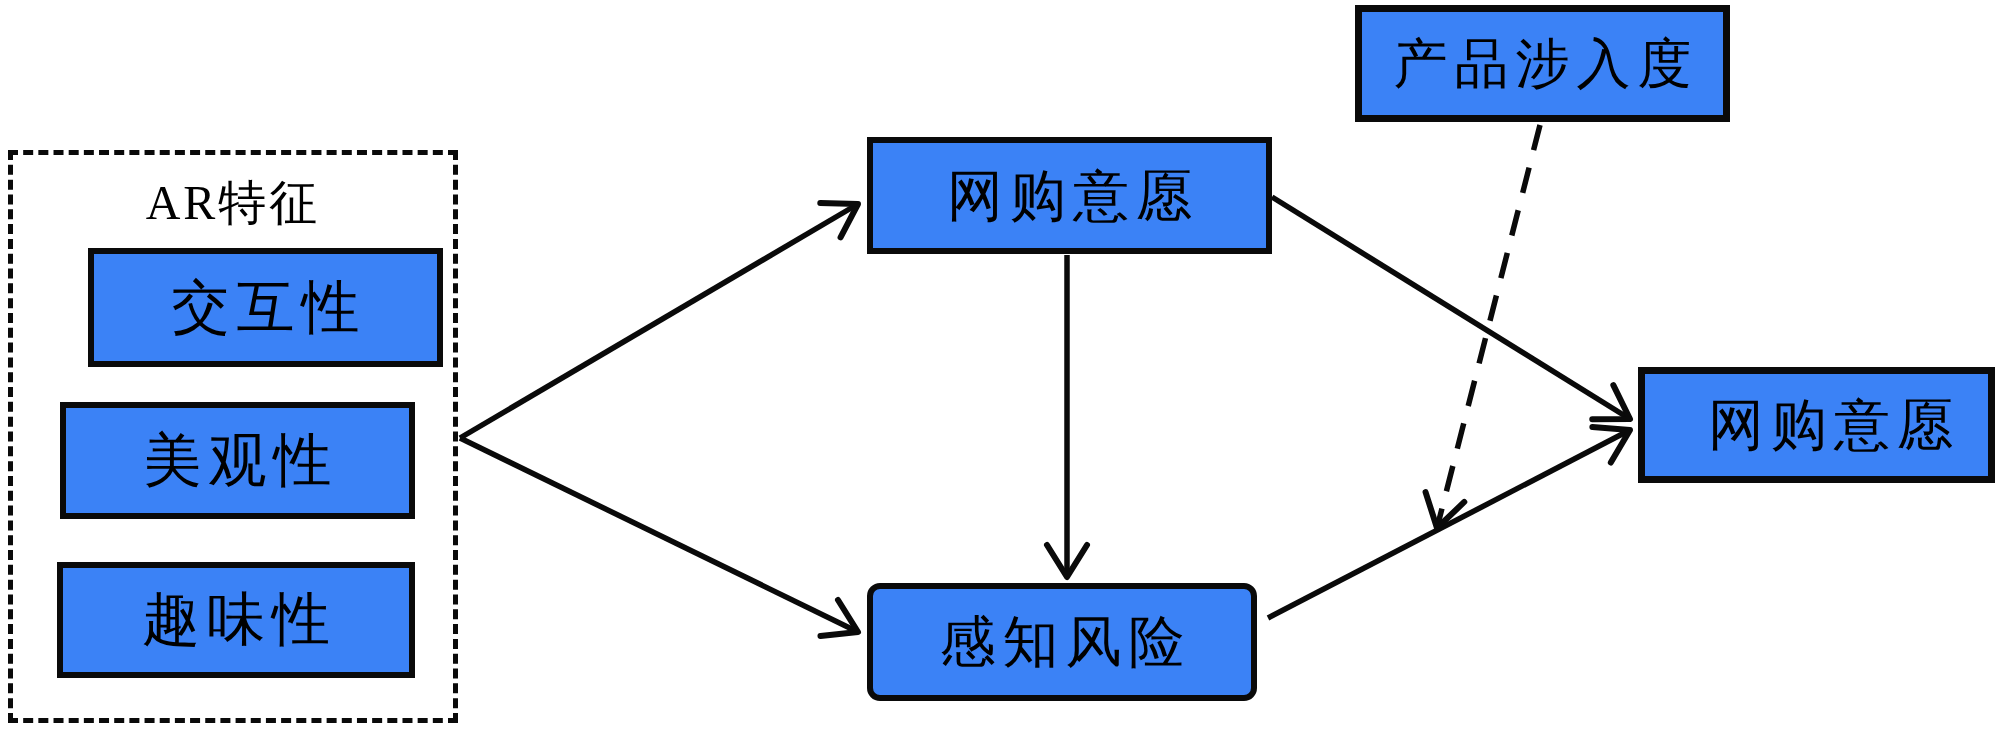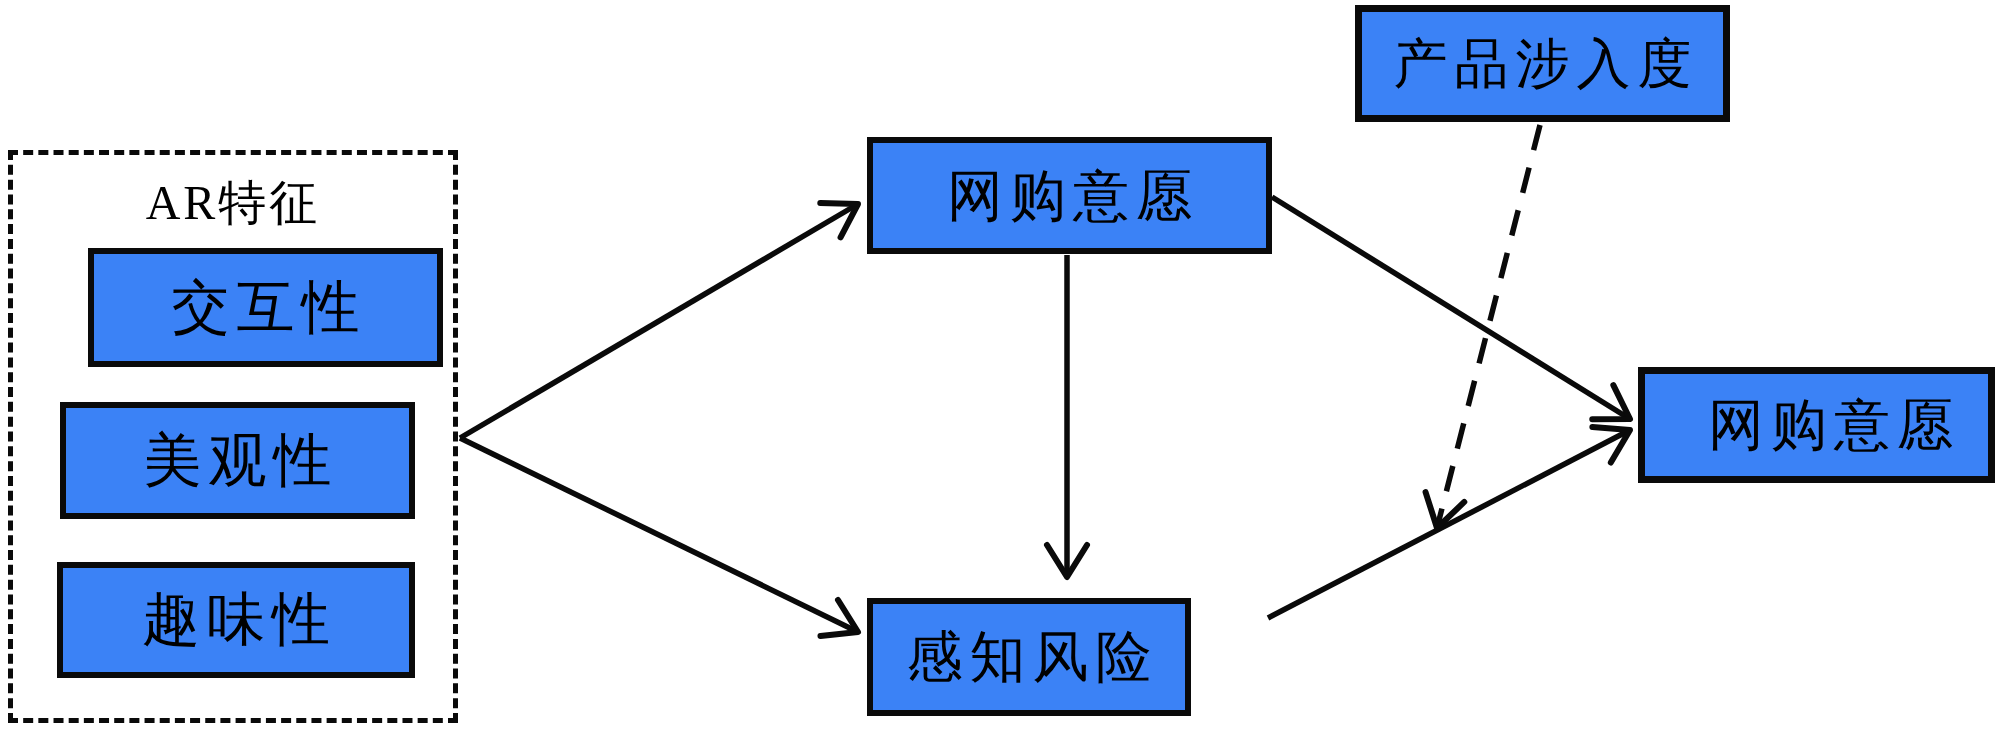--- a/index.html
+++ b/index.html
@@ -51,21 +51,21 @@
     letter-spacing: 3px;
     line-height: 1;
   }
   
   #box-ar-group      { left: 8px;    top: 150px; width: 450px; height: 573px; }
   #ar-group-title    { left: 0px;    top: 24px;  }
   #box-interactivity { left: 60px;   top: 248px; width: 355px; height: 119px; font-size: 58px; margin-left: 28px; }
   #box-aesthetics    { left: 60px;   top: 402px; width: 355px; height: 117px; font-size: 58px; }
   #box-playfulness   { left: 57px;   top: 562px; width: 358px; height: 116px; font-size: 58px; }
   #box-usefulness    { left: 867px;  top: 137px; width: 405px; height: 117px; }
-  #box-risk          { left: 867px;  top: 598px; width: 324px; height: 118px; }
+  #box-risk          { left: 867px;  top: 583px; width: 390px; height: 118px; border-radius: 13px; }
   #box-involvement   { left: 1355px; top: 5px;   width: 375px; height: 117px; border-width: 7px; font-size: 54px; }
   #box-intention     { left: 1638px; top: 367px; width: 357px; height: 116px; border-width: 7px; padding-left: 28px; }
 </style>
 </head>
 <body>
 
 <div id="canvas">
 
   <svg id="arrow-layer" viewBox="0 0 2000 737" xmlns="http://www.w3.org/2000/svg">
     <defs>

